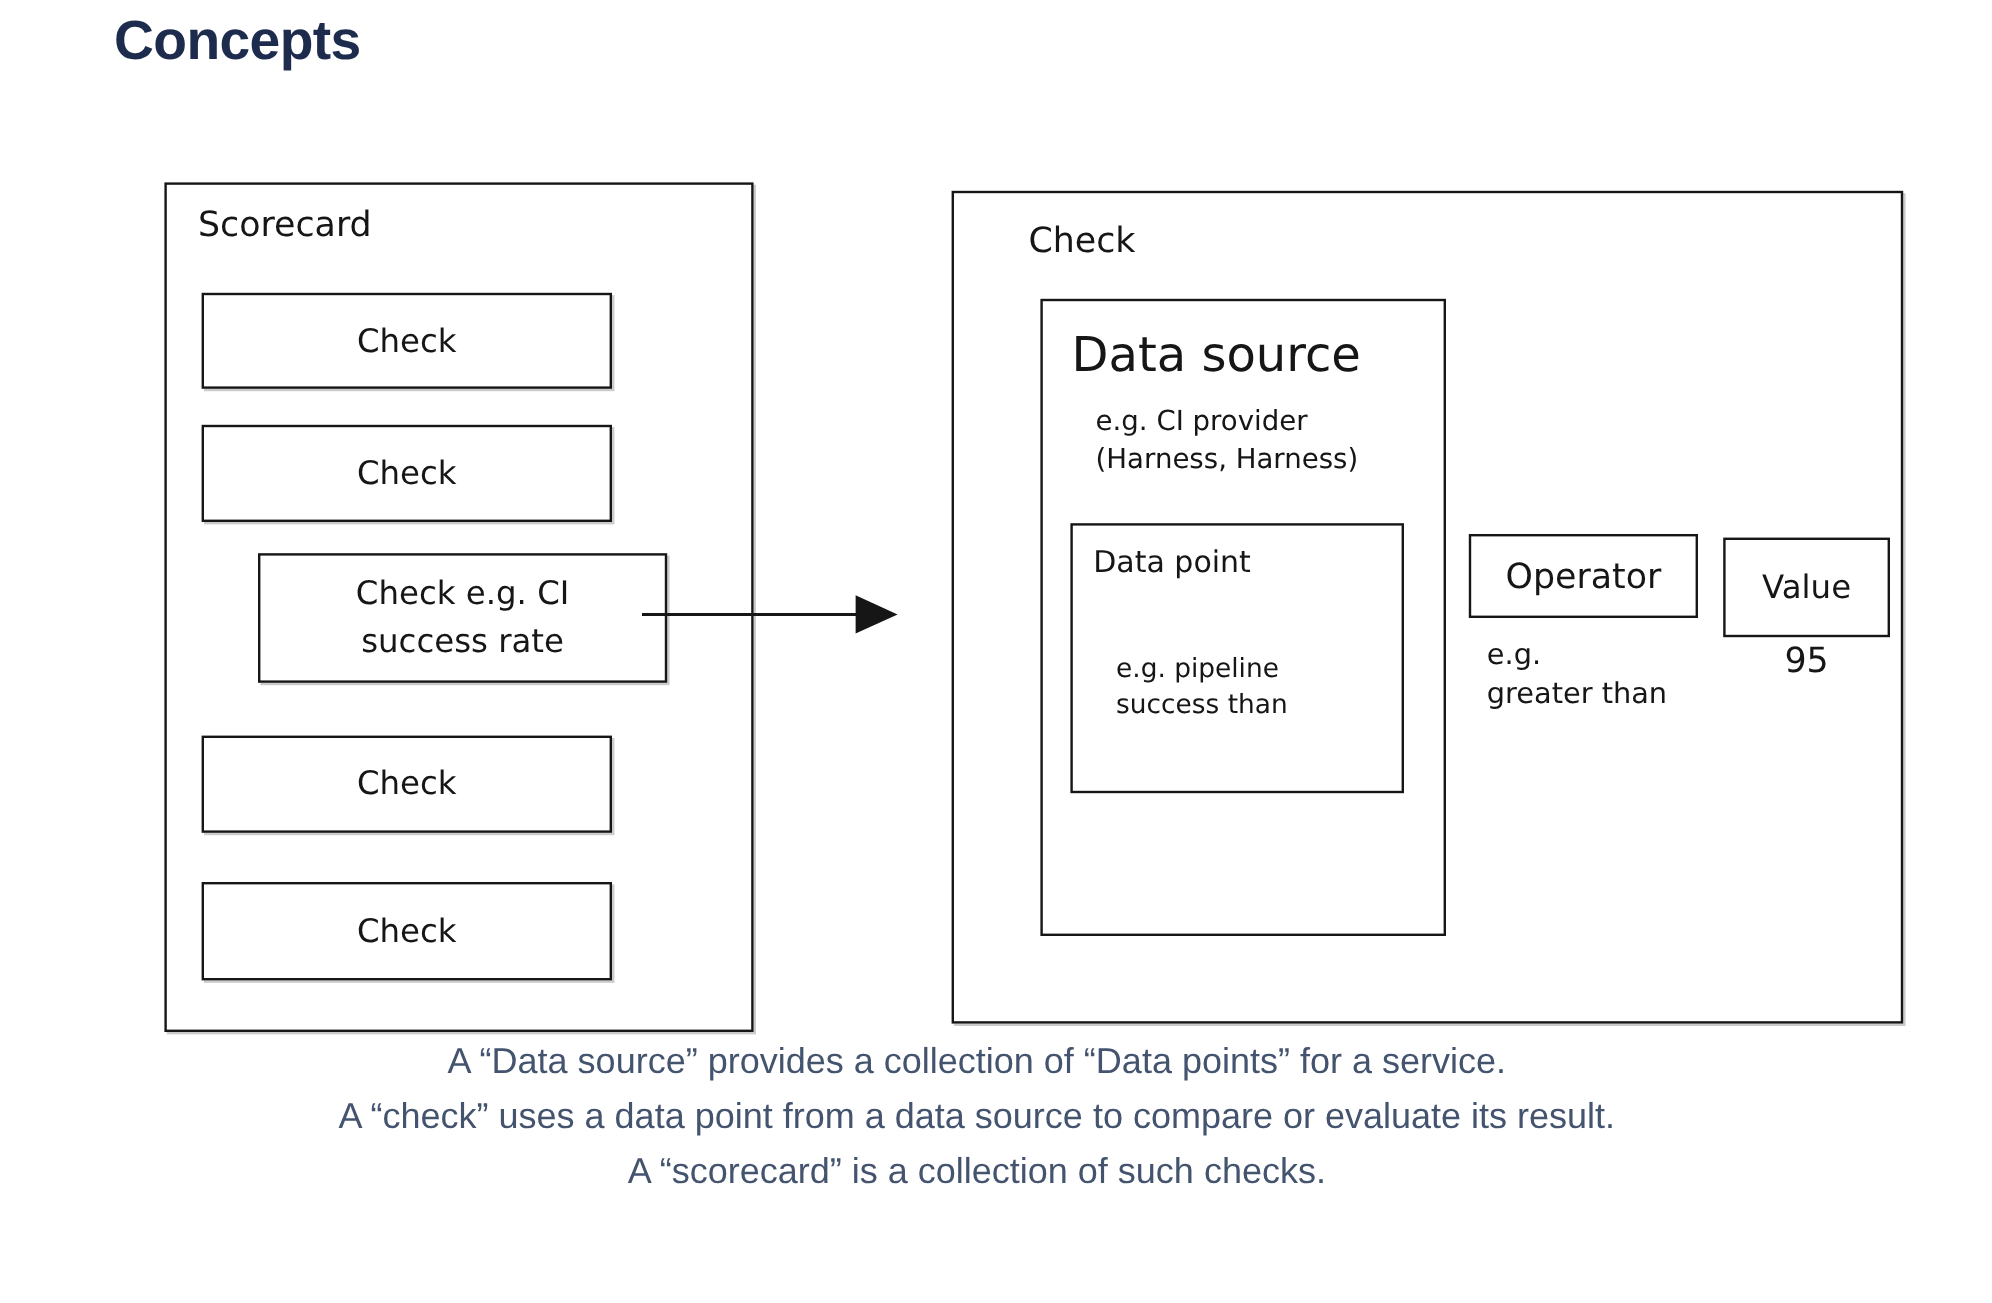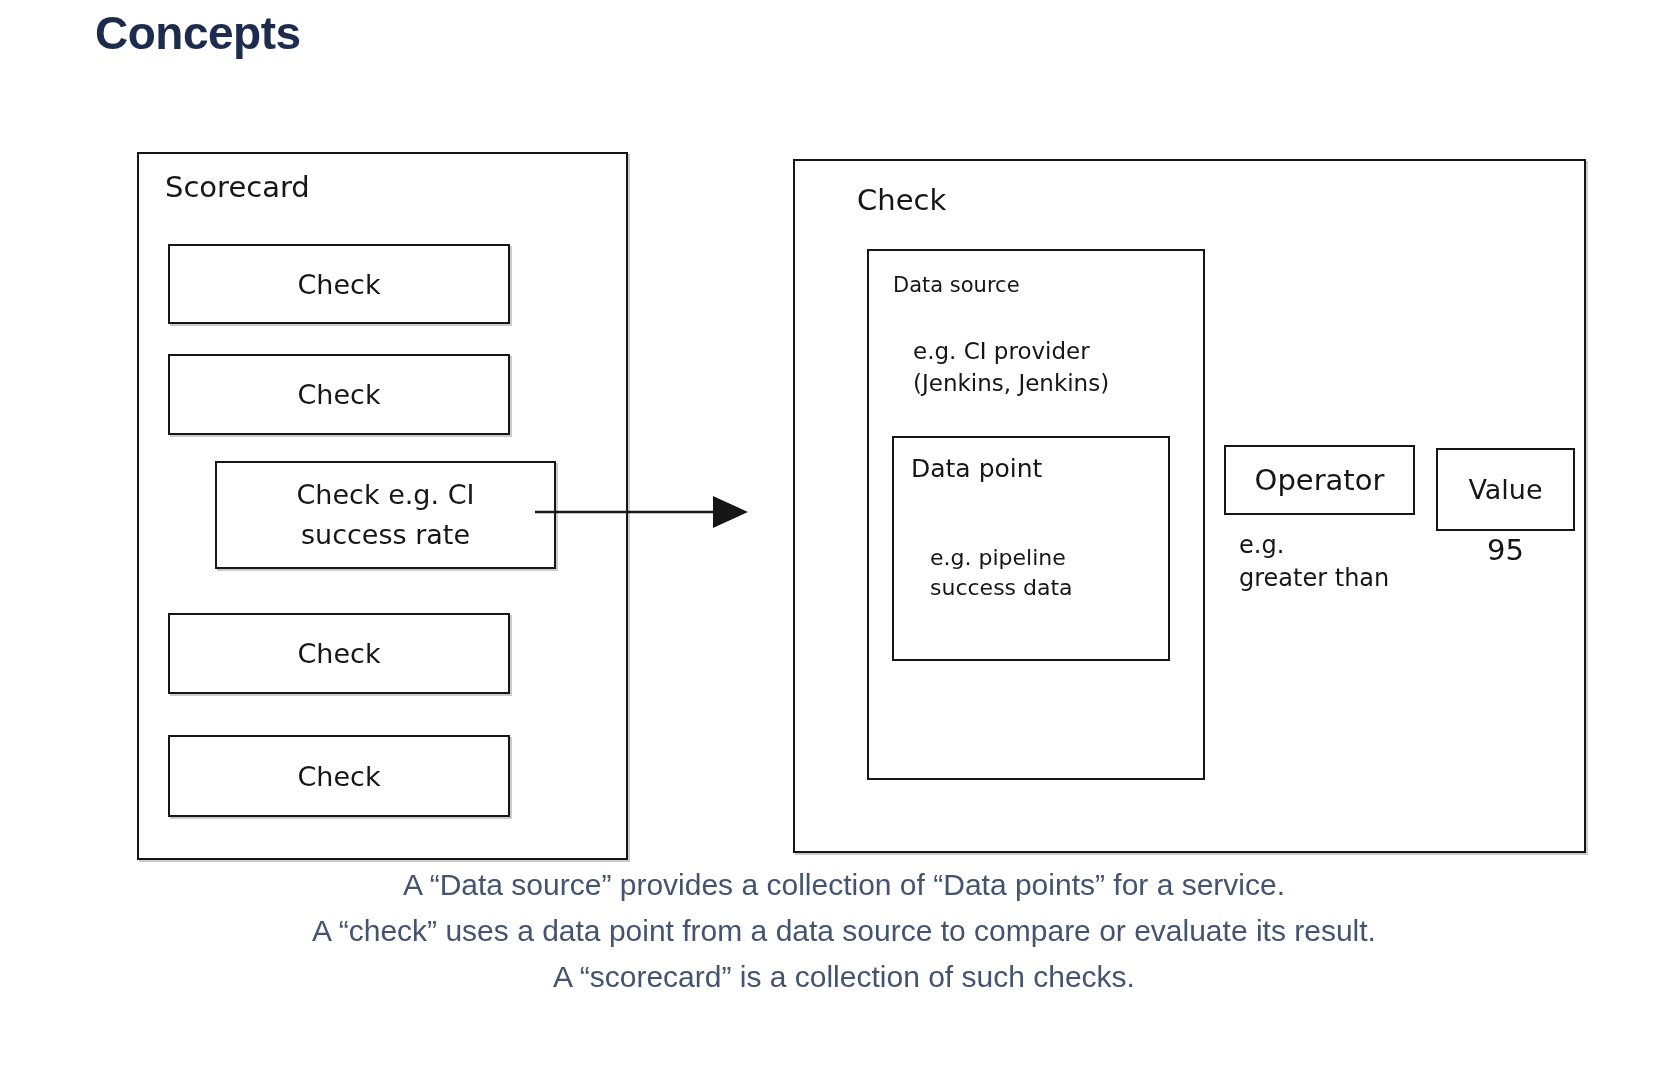--- a/index.html
+++ b/index.html
@@ -45,21 +45,21 @@
   .check-3 { left: 32px; top: 307px; width: 341px; height: 108px; margin-left: 44px; }
   .check-3 .wrap { display: inline-block; width: 250px; line-height: 40px; }
   .check-4 { left: 29px; top: 459px; width: 342px; height: 81px; }
   .check-5 { left: 29px; top: 581px; width: 342px; height: 82px; }
   
   .arrow { position: absolute; left: 500px; top: 482px; width: 260px; height: 60px; }
   
   .check-detail { left: 793px; top: 159px; width: 793px; height: 694px; }
   .check-detail-label { position: absolute; left: 62px; top: 22px; font-size: 29px; }
   .data-source { left: 72px; top: 88px; width: 338px; height: 531px; box-shadow: none; }
-  .ds-label { position: absolute; left: 24px; top: 22px; font-size: 21px; }
+  .ds-label { position: absolute; left: 24px; top: 22px; font-size: 40px; }
   .ds-example { position: absolute; left: 44px; top: 84px; font-size: 23px; line-height: 32px; }
   .data-point { left: 23px; top: 185px; width: 278px; height: 225px; box-shadow: none; }
   .dp-label { position: absolute; left: 17px; top: 16px; font-size: 25px; }
   .dp-example { position: absolute; left: 36px; top: 105px; font-size: 22px; line-height: 30px; }
   .operator-box {
     left: 429px; top: 284px; width: 191px; height: 70px;
     display: flex; align-items: center; justify-content: center;
     font-size: 29px; box-shadow: none;
   }
   .value-box {
@@ -70,21 +70,20 @@
   .operator-example { position: absolute; left: 444px; top: 368px; font-size: 24px; line-height: 33px; }
   .value-example { position: absolute; left: 641px; top: 372px; width: 139px; text-align: center; font-size: 29px; }
   
   .captions {
     position: absolute;
     left: 0; top: 862px; width: 1628px;
     text-align: center;
     font-size: 30px;
     line-height: 46px;
     color: #44546F;
-    margin-left: 30px;
   }
 </style>
 </head>
 <body>
 
 <div class="stage">
 
   <h1 class="title">Concepts</h1>
 
   <div class="box scorecard">
@@ -112,28 +111,28 @@
     <polygon points="213,14 248,30 213,46" fill="#161616"></polygon>
   </svg>
 
   <div class="box check-detail">
     <div class="hand check-detail-label">Check</div>
 
     <div class="box data-source">
       <div class="hand ds-label">Data source</div>
       <div class="hand ds-example">
         <div>e.g. CI provider</div>
-        <div>(Jenkins, Jenkins)</div>
+        <div>(Harness, Harness)</div>
       </div>
 
       <div class="box data-point">
         <div class="hand dp-label">Data point</div>
         <div class="hand dp-example">
           <div>e.g. pipeline</div>
-          <div>success data</div>
+          <div>success than</div>
         </div>
       </div>
     </div>
 
     <div class="box operator-box">
       <span class="hand">Operator</span>
     </div>
     <div class="box value-box">
       <span class="hand">Value</span>
     </div>

